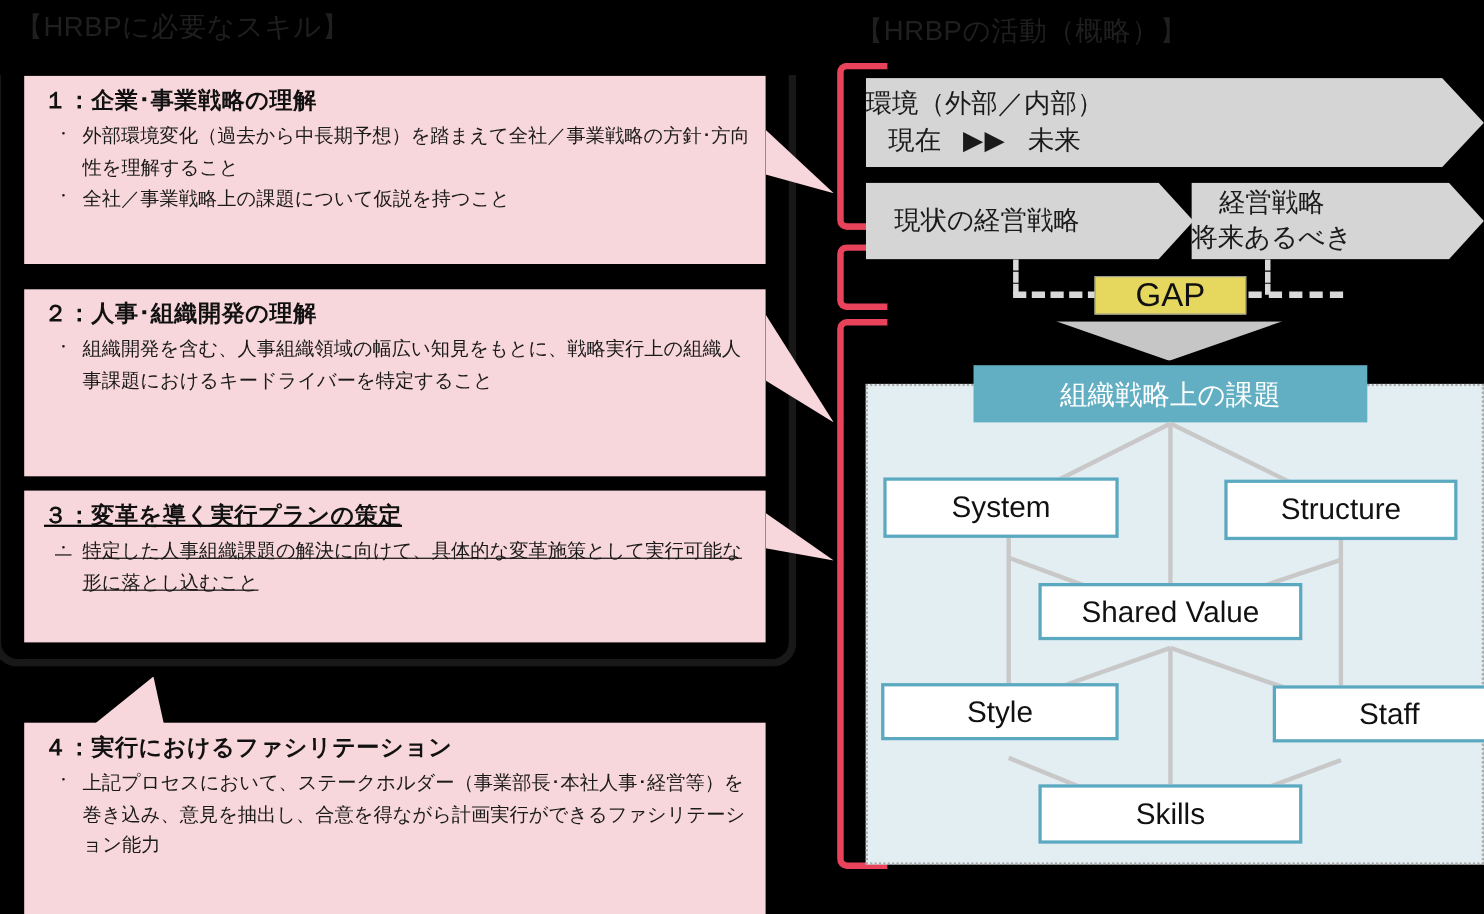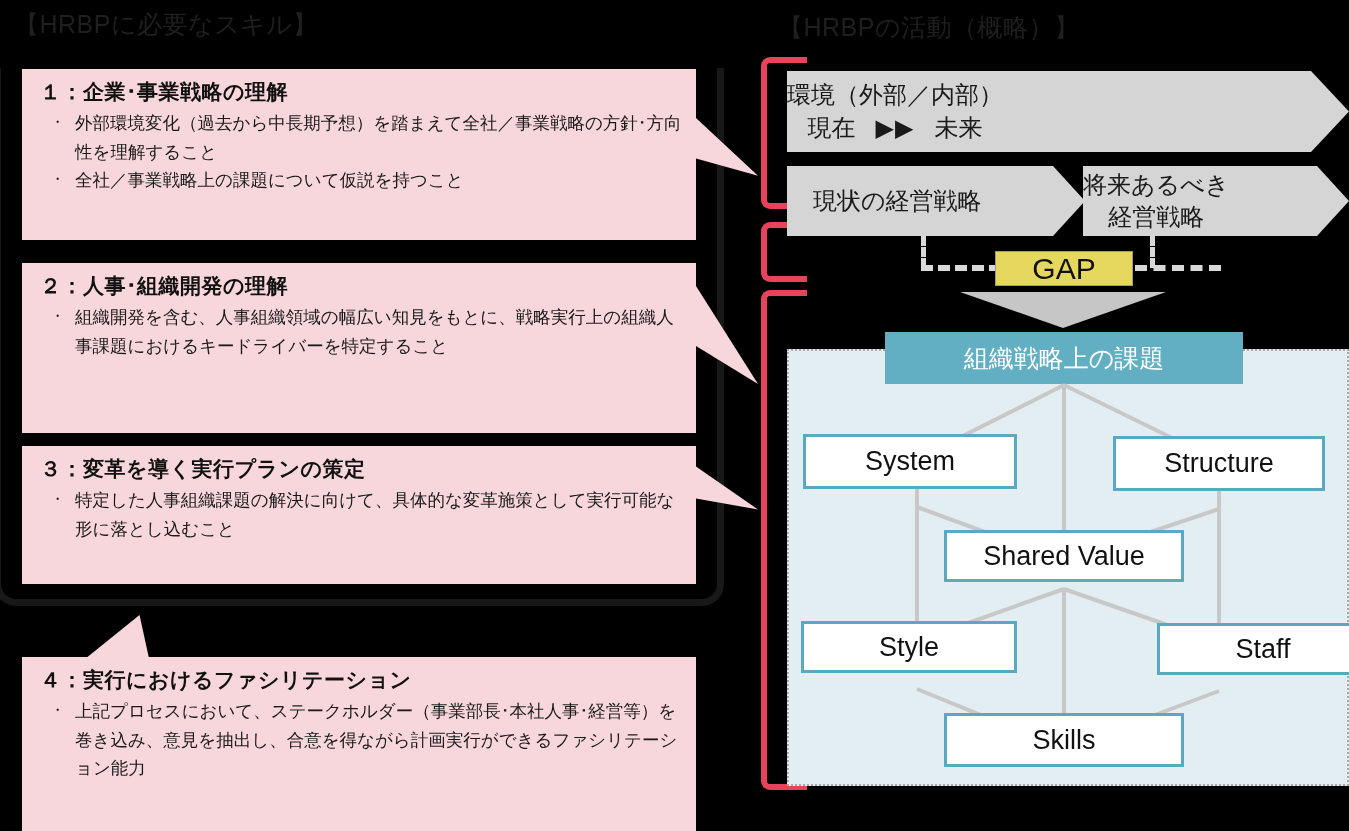--- a/index.html
+++ b/index.html
@@ -170,21 +170,21 @@
     <div class="skill-body">
       <span class="skill-bullet">・</span>
       <span class="skill-text">組織開発を含む、人事組織領域の幅広い知見をもとに、戦略実行上の組織人事課題におけるキードライバーを特定すること</span>
     </div>
   </div>
   <div class="pink-arrow" style="left:696px; top:286px;
               width:62px; height:100px;
               background:#F8D7DC;
               clip-path:polygon(0 0, 100% 98%, 0 60%);"></div>
 
-  <div class="skill-card" style="left:22px; top:446px; width:674px; height:138px;">
+  <div class="skill-card" style="left:22px; top:446px; width:674px; height:138px;text-decoration:underline;">
     <div class="skill-head">３：変革を導く実行プランの策定</div>
     <div class="skill-body">
       <span class="skill-bullet">・</span>
       <span class="skill-text">特定した人事組織課題の解決に向けて、具体的な変革施策として実行可能な形に落とし込むこと</span>
     </div>
   </div>
   <div class="pink-arrow" style="left:696px; top:452px;
               width:62px; height:80px;
               background:#F8D7DC;
               clip-path:polygon(0 18%, 100% 72%, 0 58%);"></div>
@@ -217,22 +217,22 @@
       </div>
     </div>
   </div>
 
   <div class="chev chev-small" style="left:787px; top:166px; width:298px; height:70px;padding-left:26px;">
     <span>現状の経営戦略</span>
   </div>
 
   <div class="chev chev-small" style="left:1083px; top:166px; width:266px; height:70px;">
     <div>
+      <div>経営戦略</div>
       <div>将来あるべき</div>
-      <div>経営戦略</div>
     </div>
   </div>
 
   <div class="dash-v" style="left:921px; top:236px; height:32px;"></div>
   <div class="dash-v" style="left:1150px; top:236px; height:32px;"></div>
   <div class="dash-h" style="left:921px; top:265px; width:80px;"></div>
   <div class="dash-h" style="left:1135px; top:265px; width:86px;"></div>
 
   <div class="gap-box" style="left:995px; top:251px; width:138px; height:35px;">
     <span>GAP</span>

